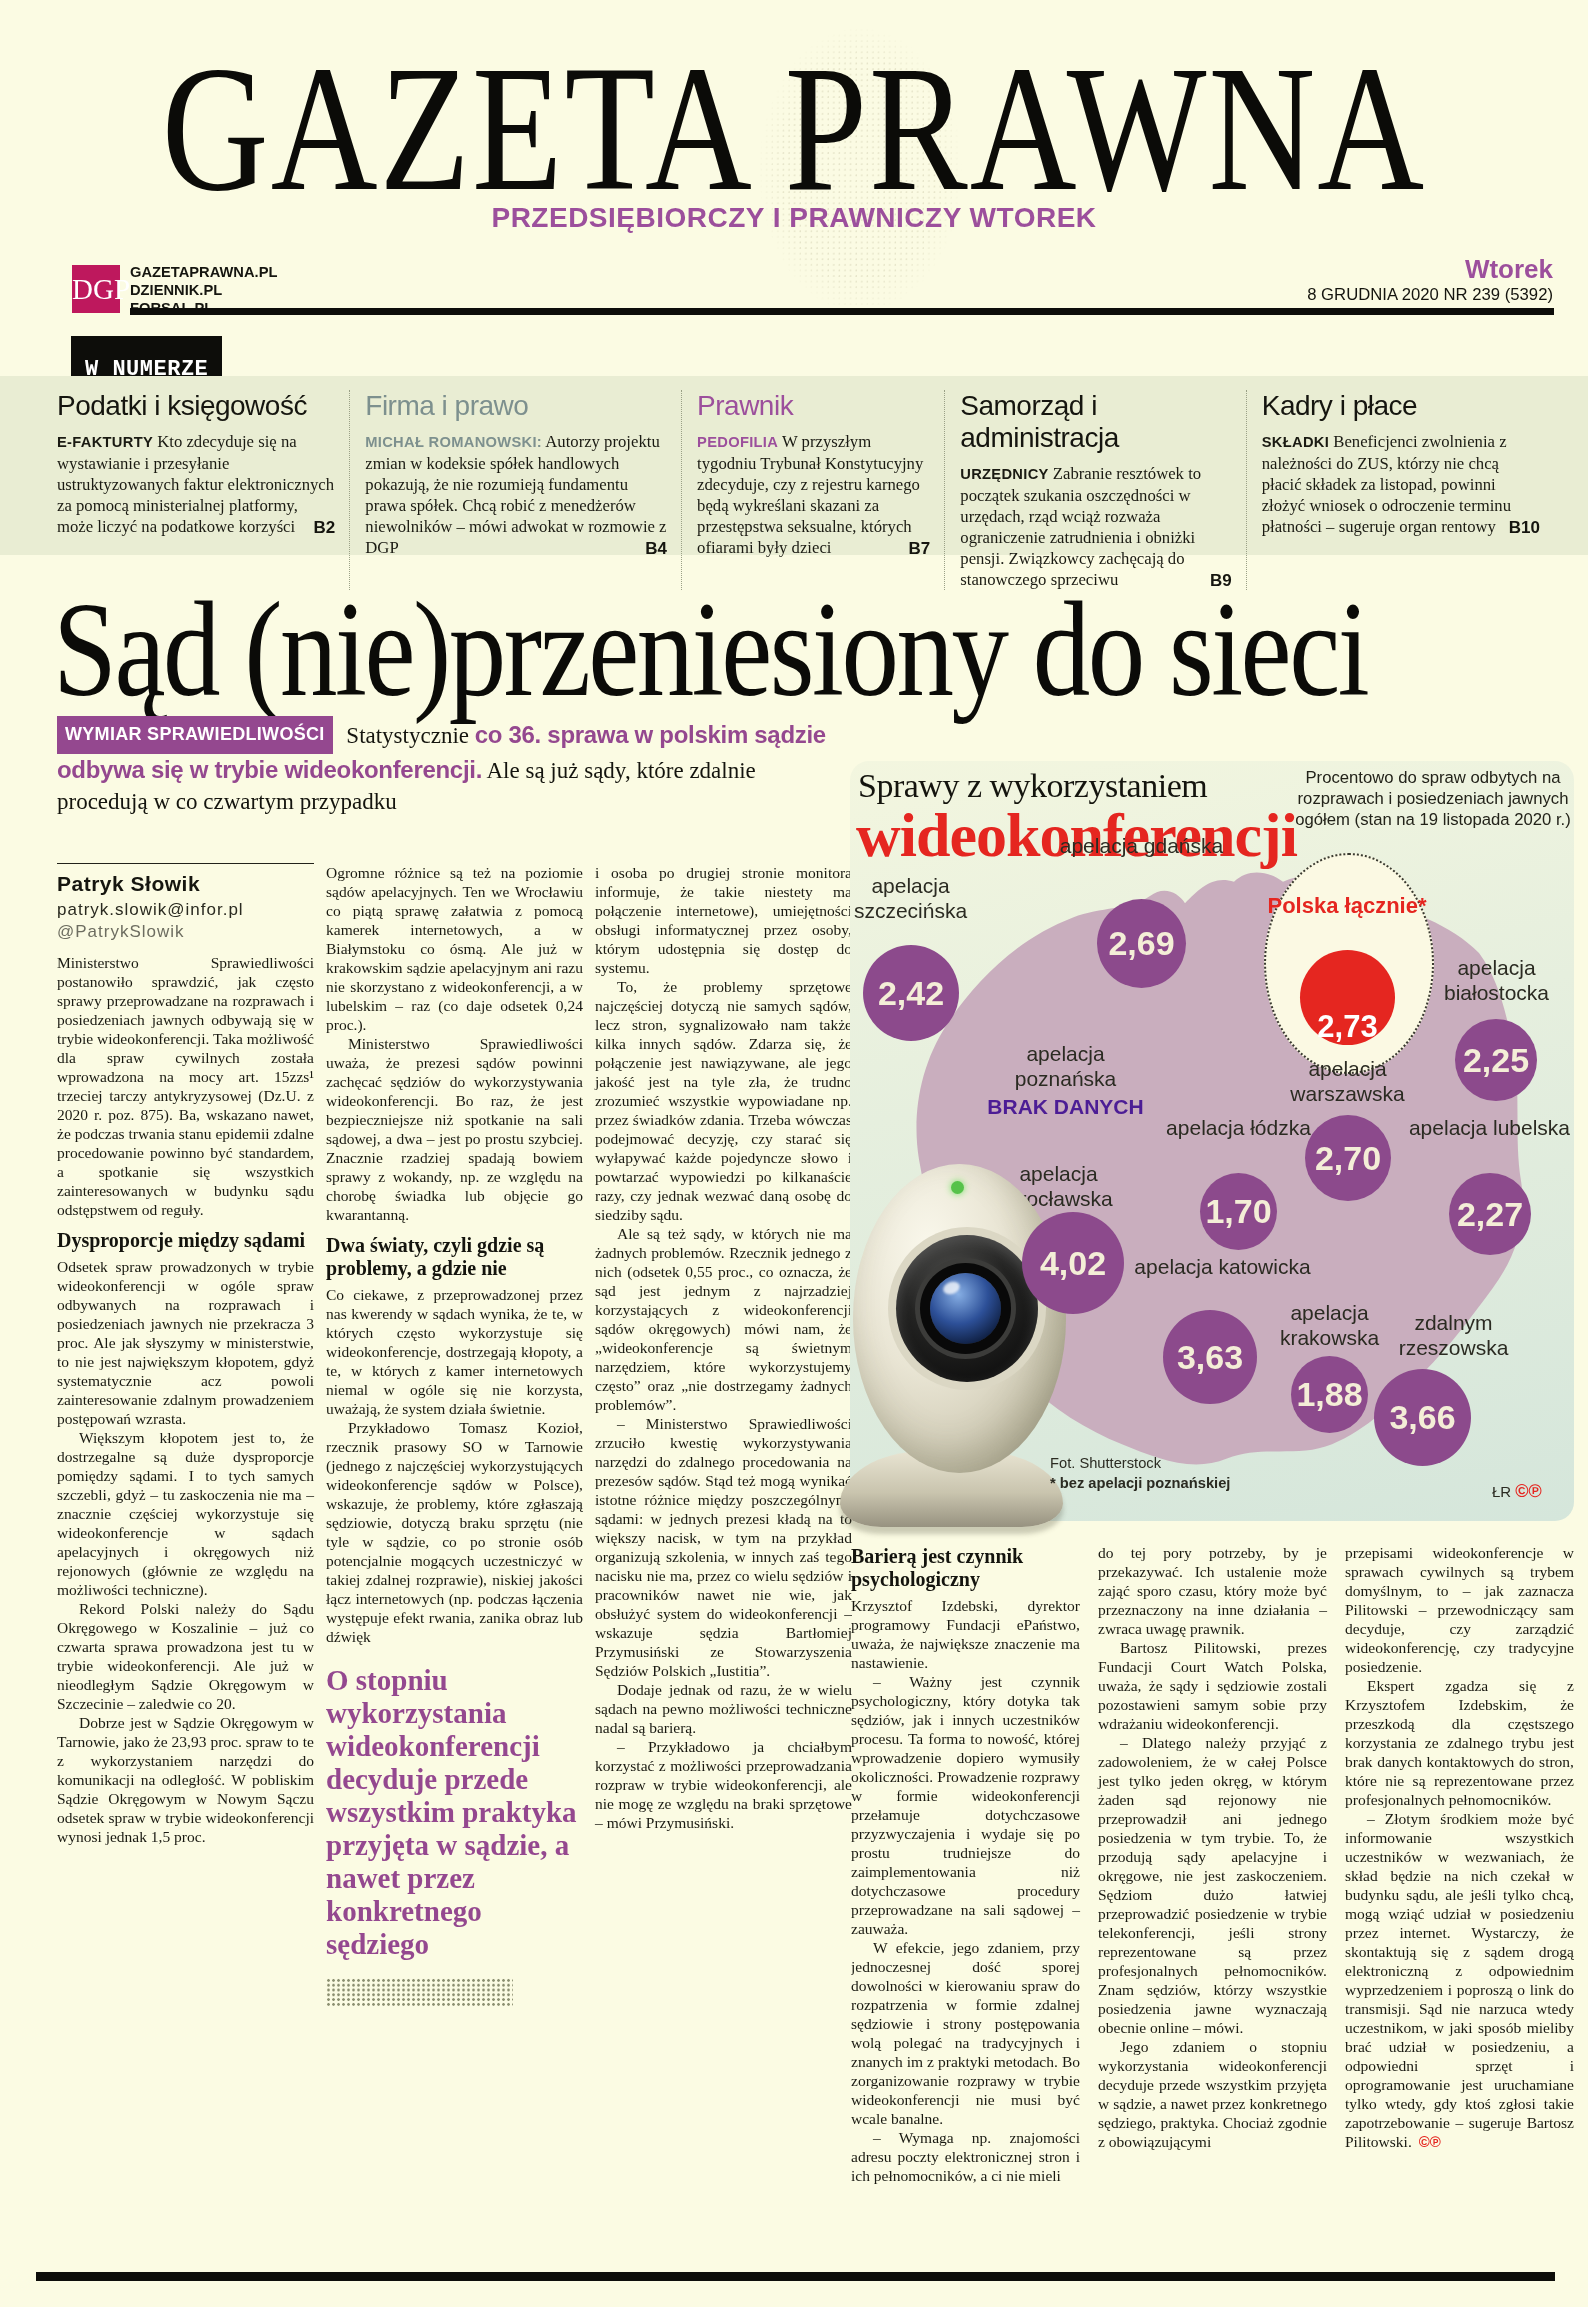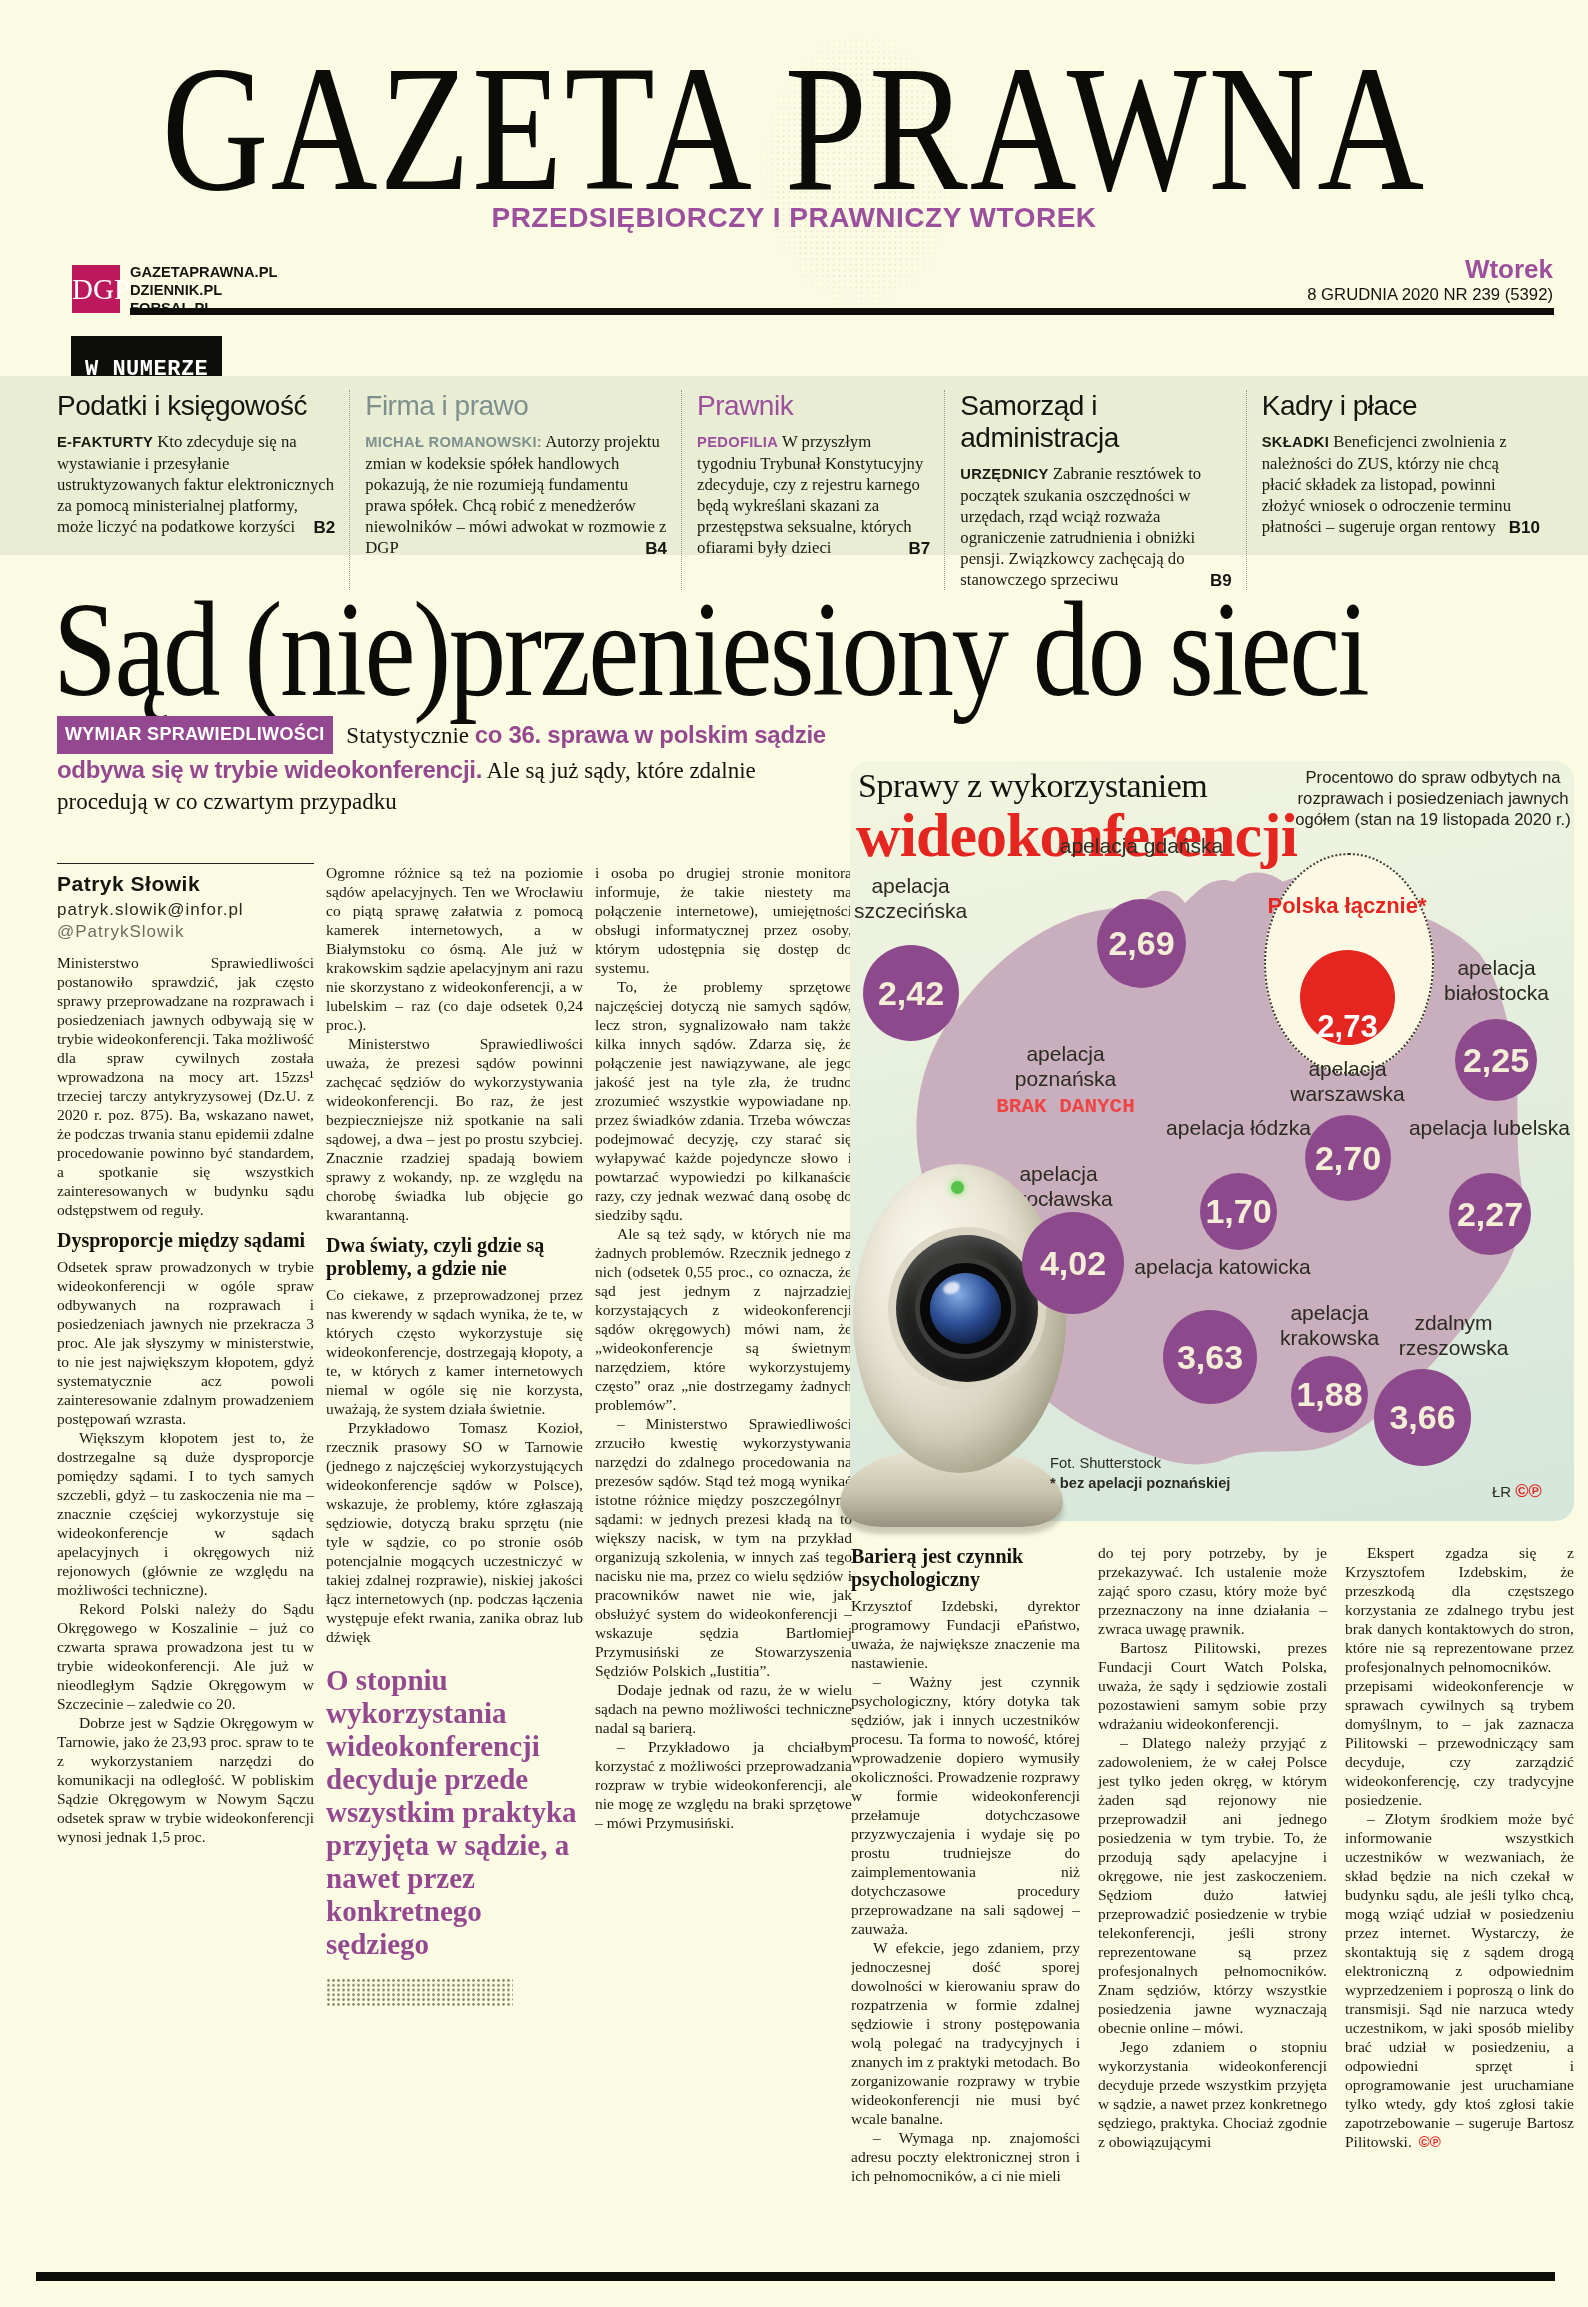--- a/index.html
+++ b/index.html
@@ -144,21 +144,21 @@
     color:#23231a; text-align:center;
   }
   .poland{ position:absolute; left:863px; top:832px; width:700px; height:655px; }
   .mlabel{
     position:absolute; text-align:center;
     font-family:"Liberation Sans", sans-serif; font-size:21px; line-height:25px; color:#2b2b22;
     z-index:3;
   }
   .mnodata{
     position:absolute; text-align:center;
-    font-family:Liberation Mono, monospace; font-weight:700; font-size:21px; color:#ef4444;
+    font-family:Liberation Sans, sans-serif; font-weight:700; font-size:21px; color:#4c1d95;
     z-index:3;
   }
   .mcircle{
     position:absolute; border-radius:50%; background:#8C4A8C; z-index:2;
     display:flex; align-items:center; justify-content:center;
     font-family:"Liberation Sans", sans-serif; font-weight:700; font-size:34px; color:#F4EED7;
   }
   .total-ellipse{
     position:absolute; left:1264px; top:853px; width:166px; height:217px;
     background:#FBF9E3; border:2px dotted #3a3a30; border-radius:50%; z-index:2;
@@ -394,22 +394,22 @@
     <div class="acol">
         <div>
           <p class="bp ni">do tej pory potrzeby, by je przekazywać. Ich ustalenie może zająć sporo czasu, który może być przeznaczony na inne działania – zwraca uwagę prawnik.</p>
           <p class="bp">Bartosz Pilitowski, prezes Fundacji Court Watch Polska, uważa, że sądy i sędziowie zostali pozostawieni samym sobie przy wdrażaniu wideokonferencji.</p>
           <p class="bp">– Dlatego należy przyjąć z zadowoleniem, że w całej Polsce jest tylko jeden okręg, w którym żaden sąd rejonowy nie przeprowadził ani jednego posiedzenia w tym trybie. To, że przodują sądy apelacyjne i okręgowe, nie jest zaskoczeniem. Sędziom dużo łatwiej przeprowadzić posiedzenie w trybie telekonferencji, jeśli strony reprezentowane są przez profesjonalnych pełnomocników. Znam sędziów, którzy wszystkie posiedzenia jawne wyznaczają obecnie online – mówi.</p>
           <p class="bp">Jego zdaniem o stopniu wykorzystania wideokonferencji decyduje przede wszystkim przyjęta w sądzie, a nawet przez konkretnego sędziego, praktyka. Chociaż zgodnie z obowiązującymi</p>
         </div>
       </div>
     <div class="acol">
         <div>
+          <p class="bp ni">przepisami wideokonferencje w sprawach cywilnych są trybem domyślnym, to – jak zaznacza Pilitowski – przewodniczący sam decyduje, czy zarządzić wideokonferencję, czy tradycyjne posiedzenie.</p>
           <p class="bp">Ekspert zgadza się z Krzysztofem Izdebskim, że przeszkodą dla częstszego korzystania ze zdalnego trybu jest brak danych kontaktowych do stron, które nie są reprezentowane przez profesjonalnych pełnomocników.</p>
-          <p class="bp ni">przepisami wideokonferencje w sprawach cywilnych są trybem domyślnym, to – jak zaznacza Pilitowski – przewodniczący sam decyduje, czy zarządzić wideokonferencję, czy tradycyjne posiedzenie.</p>
           <p class="bp">– Złotym środkiem może być informowanie wszystkich uczestników w wezwaniach, że skład będzie na nich czekał w budynku sądu, ale jeśli tylko chcą, mogą wziąć udział w posiedzeniu przez internet. Wystarczy, że skontaktują się z sądem drogą elektroniczną z odpowiednim wyprzedzeniem i poproszą o link do transmisji. Sąd nie narzuca wtedy uczestnikom, w jaki sposób mieliby brać udział w posiedzeniu, a odpowiedni sprzęt i oprogramowanie jest uruchamiane tylko wtedy, gdy ktoś zgłosi takie zapotrzebowanie – sugeruje Bartosz Pilitowski.<span class="endmark">©℗</span></p>
         </div>
       </div>
   </div>
 
   <div class="bottomrule"></div>
 </div>
 
 
 </body></html>

